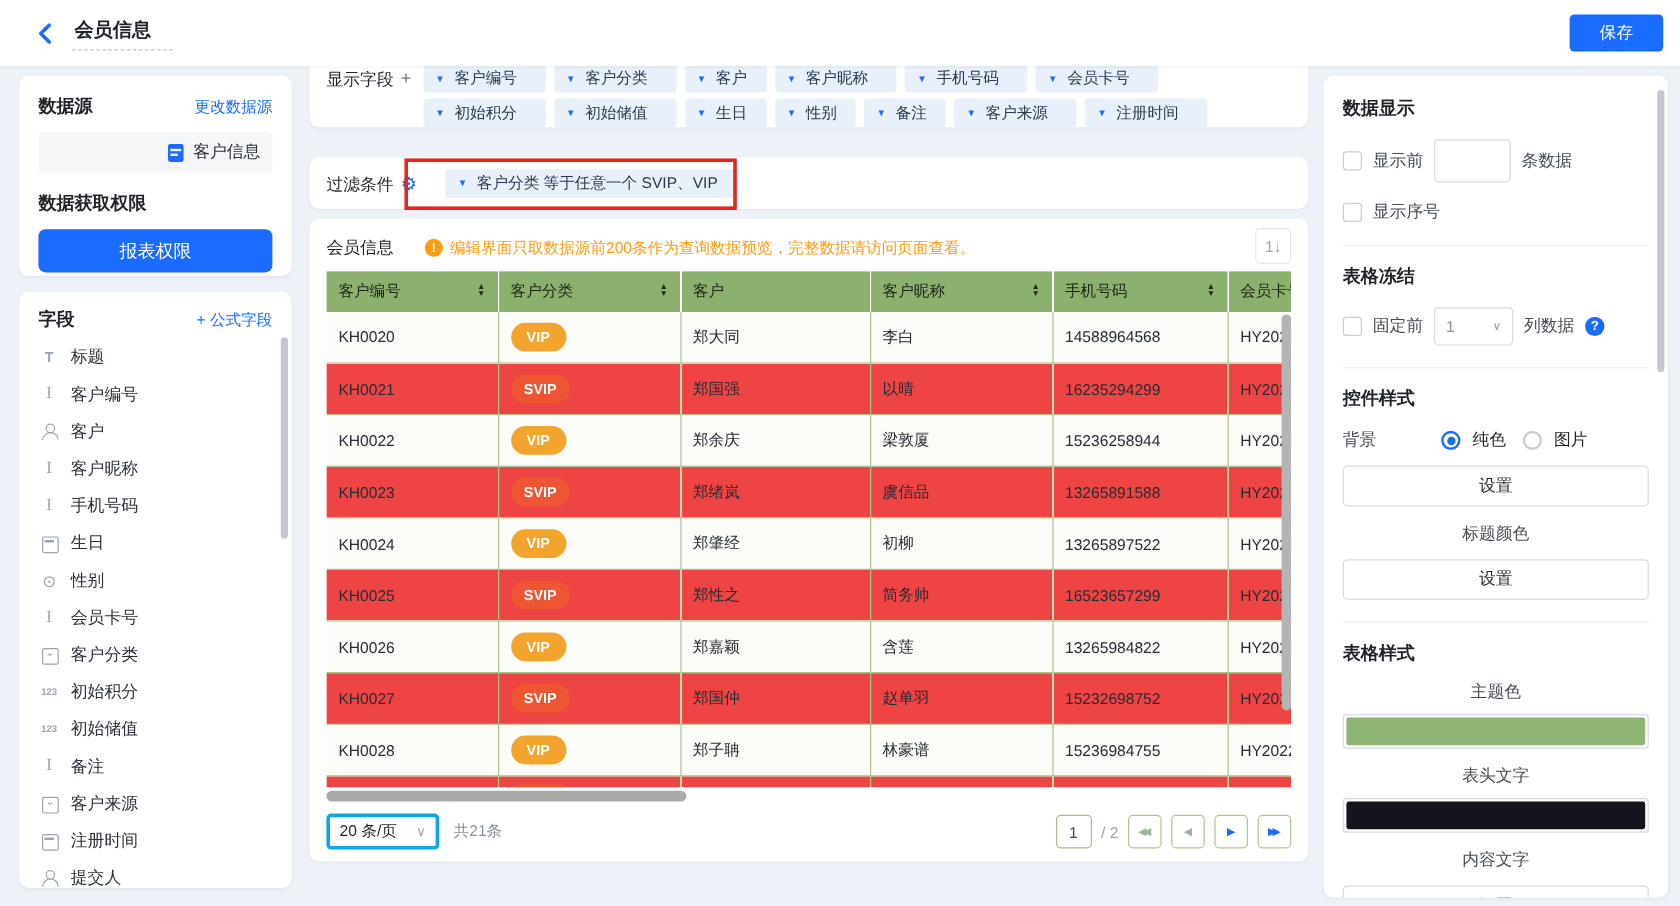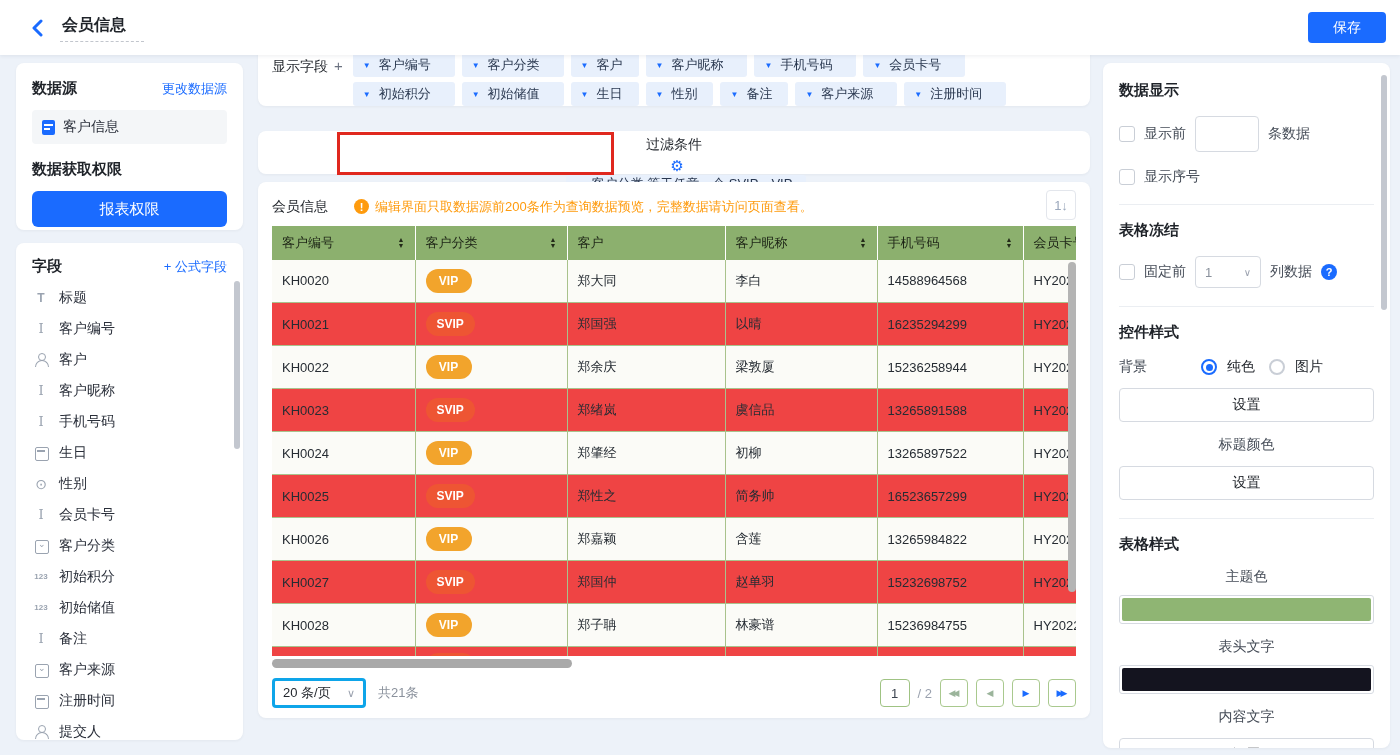--- a/index.html
+++ b/index.html
@@ -13,21 +13,21 @@
   .page-title { font-size:16px; font-weight:bold; color:#1f2329; }
   .save-btn { margin-left:auto; width:78px; height:31px; background:#1a6bff; color:#fff; font-size:14px; border:none; border-radius:4px; cursor:pointer; }
 
   .card { position:absolute; background:#fff; border-radius:8px; box-shadow:0 1px 3px rgba(31,35,41,.05); }
 
   
   .card-ds { left:16px; top:63px; width:227px; height:167px; padding:16px; }
   .row-between { display:flex; align-items:center; justify-content:space-between; }
   .sec-title { font-size:15px; font-weight:bold; color:#1f2329; }
   .blue-link { font-size:13px; color:#1a6bff; cursor:pointer; }
-  .ds-item { margin-top:12px; height:34px; background:#f4f6f8; border-radius:4px; display:flex; align-items:center; padding:0 10px; gap:8px; font-size:14px; color:#2a2f3a; }
+  .ds-item { margin-top:12px; height:34px; background:#f4f6f8; border-radius:4px; display:flex; align-items:center; padding:0 10px; gap:8px; font-size:14px; color:#2a2f3a;justify-content:flex-end; }
   .doc-icon { width:13px; height:15px; background:#1a6bff; border-radius:2px; position:relative; flex:none; }
   .doc-icon::before { content:""; position:absolute; left:2px; top:4px; width:9px; height:2px; background:#fff; }
   .doc-icon::after { content:""; position:absolute; left:2px; top:8px; width:6px; height:2px; background:#fff; }
   .perm-title { margin-top:16px; }
   .perm-btn { margin-top:12px; width:100%; height:36px; background:#1a6bff; color:#fff; font-size:15px; border:none; border-radius:6px; cursor:pointer; }
 
   .card-fields { left:16px; top:243px; width:227px; height:497px; padding:14px 16px; overflow:hidden; }
   .field-list { margin-top:6px; }
   .field-item { display:flex; align-items:center; gap:9px; height:31px; font-size:14px; color:#2a2f3a; cursor:pointer; }
   .fi { width:18px; height:16px; display:inline-flex; align-items:center; justify-content:center; color:#9aa3b0; font-size:12px; flex:none; position:relative; }
@@ -47,21 +47,21 @@
   
   .card-display { left:258px; top:46px; width:832px; height:60px; padding:7px 14px; display:flex; }
   .panel-label { font-size:14px; color:#1f2329; font-weight:500; white-space:nowrap; line-height:26px; }
   .plus { color:#6b7280; font-size:15px; margin-left:6px; line-height:26px; }
   .tags { margin-left:10px; display:flex; flex-direction:column; gap:5px; }
   .tag-row { display:flex; gap:7px; }
   .chip { height:24px; background:#e8f0fc; border-radius:3px; display:inline-flex; align-items:center; padding:0 24px 0 10px; font-size:13px; color:#2a3850; cursor:pointer; white-space:nowrap; }
   .chip::before { content:"▼"; color:#1a6bff; font-size:8px; margin-right:8px; }
   .chip.short { padding-right:16px; }
 
-  .card-filter { left:258px; top:131px; width:832px; height:43px; padding:0 14px; display:flex; align-items:center;flex-direction:column; }
+  .card-filter { left:258px; top:131px; width:832px; height:43px; padding:0 14px; display:flex; align-items:center; }
   .gear-ic { color:#1a6bff; font-size:15px; margin-left:6px; }
   .filter-chip { margin-left:24px; padding-right:14px; }
   .red-annotation { position:absolute; left:337px; top:132px; width:277px; height:43px; border:3px solid #e0281e; z-index:50; pointer-events:none; }
 
   
   .card-table { left:258px; top:182px; width:832px; height:536px; padding:10px 14px; display:flex; flex-direction:column; }
   .tbl-titlebar { display:flex; align-items:center; height:30px; position:relative; }
   .tbl-title { font-size:14px; font-weight:500; color:#1f2329; }
   .notice { margin-left:26px; display:flex; align-items:center; gap:6px; font-size:13px; color:#fe9b0e; }
   .warn-ic { width:15px; height:15px; background:#fe9b0e; border-radius:50%; color:#fff; font-size:11px; font-weight:bold; display:flex; align-items:center; justify-content:center; flex:none; }

